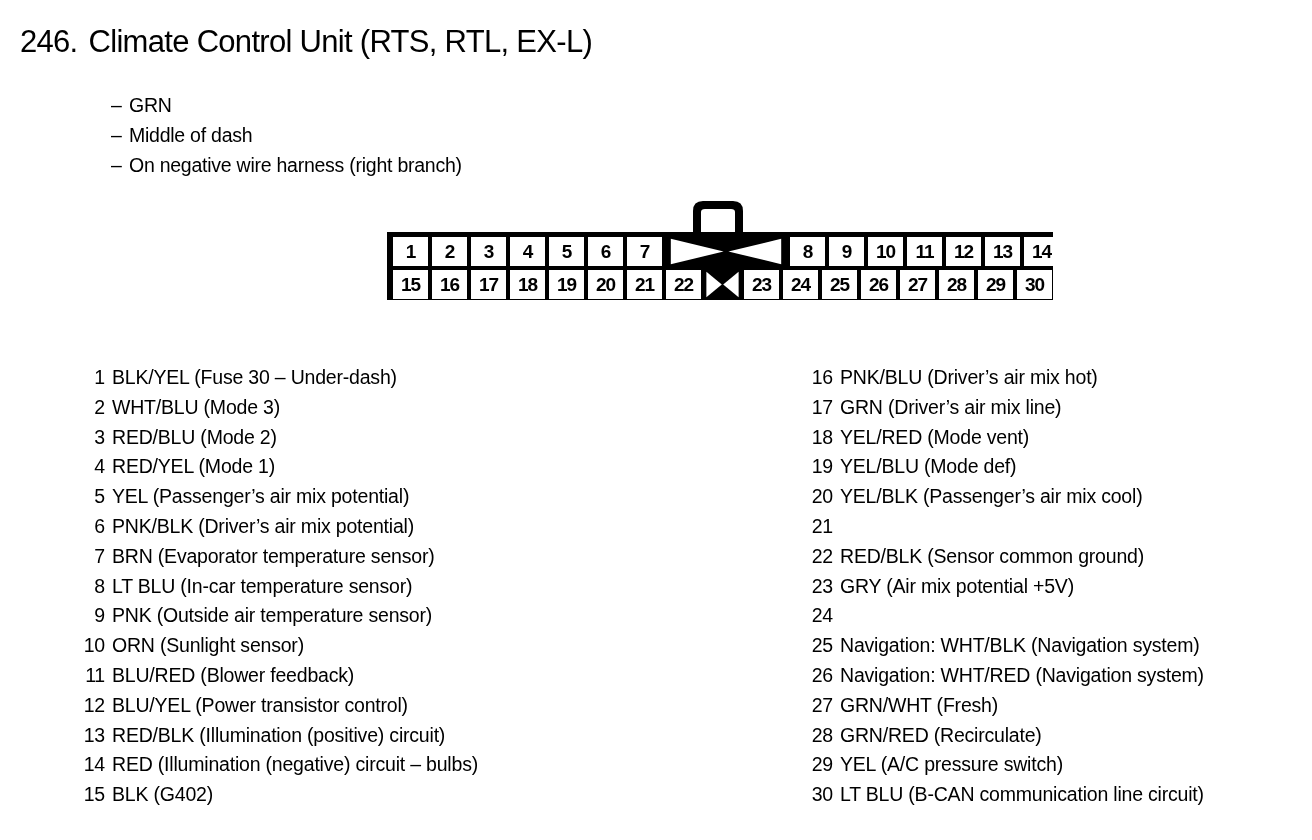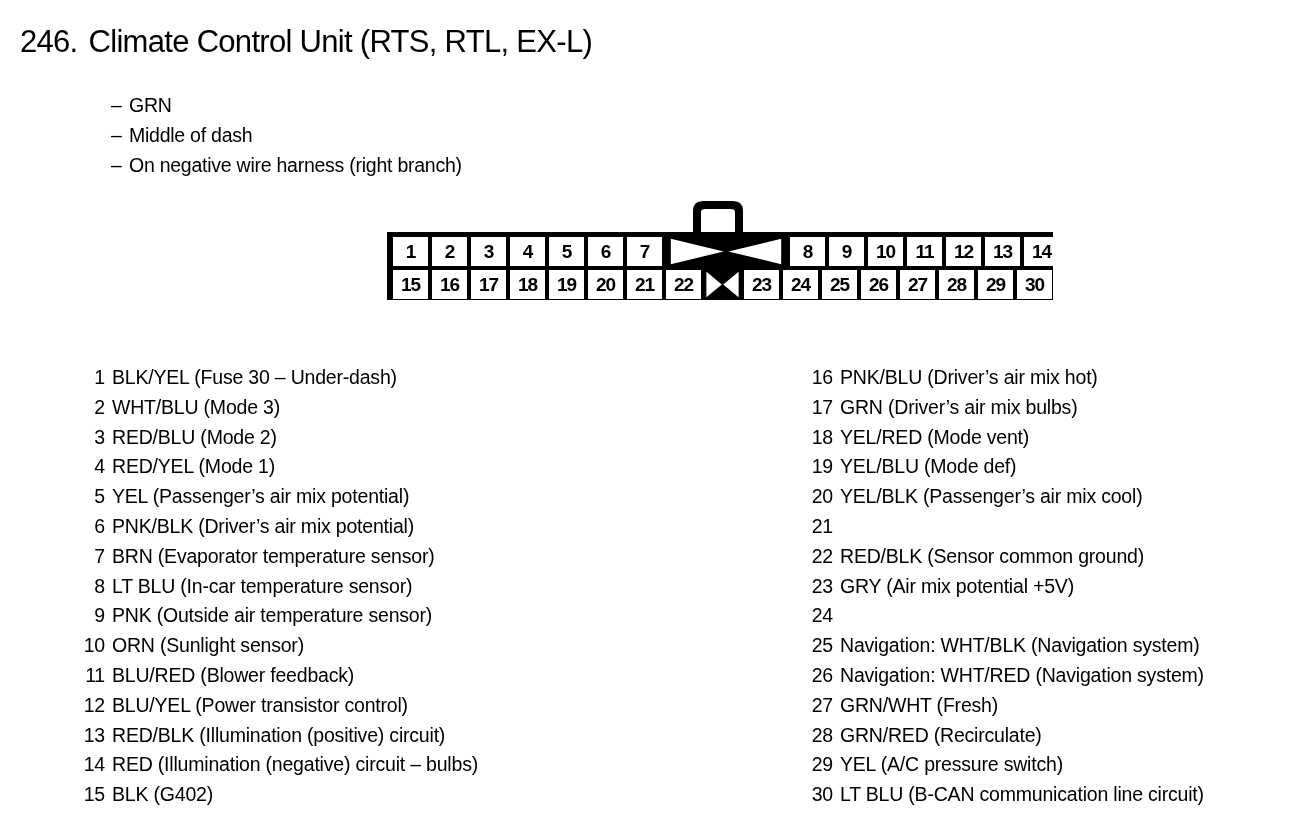--- a/index.html
+++ b/index.html
@@ -250,21 +250,21 @@
       <span class="pin-desc">BLK (G402)</span>
     </div>
   </div>
 <div class="pin-list" id="pin-list-right">
     <div class="pin-item">
       <span class="pin-num">16</span>
       <span class="pin-desc">PNK/BLU (Driver’s air mix hot)</span>
     </div>
     <div class="pin-item">
       <span class="pin-num">17</span>
-      <span class="pin-desc">GRN (Driver’s air mix bulbs)</span>
+      <span class="pin-desc">GRN (Driver’s air mix line)</span>
     </div>
     <div class="pin-item">
       <span class="pin-num">18</span>
       <span class="pin-desc">YEL/RED (Mode vent)</span>
     </div>
     <div class="pin-item">
       <span class="pin-num">19</span>
       <span class="pin-desc">YEL/BLU (Mode def)</span>
     </div>
     <div class="pin-item">

